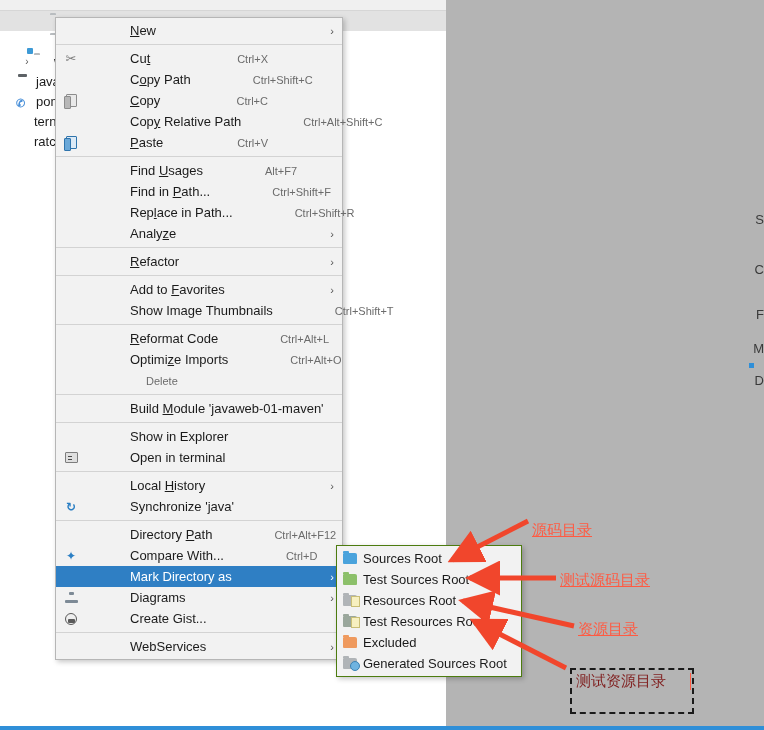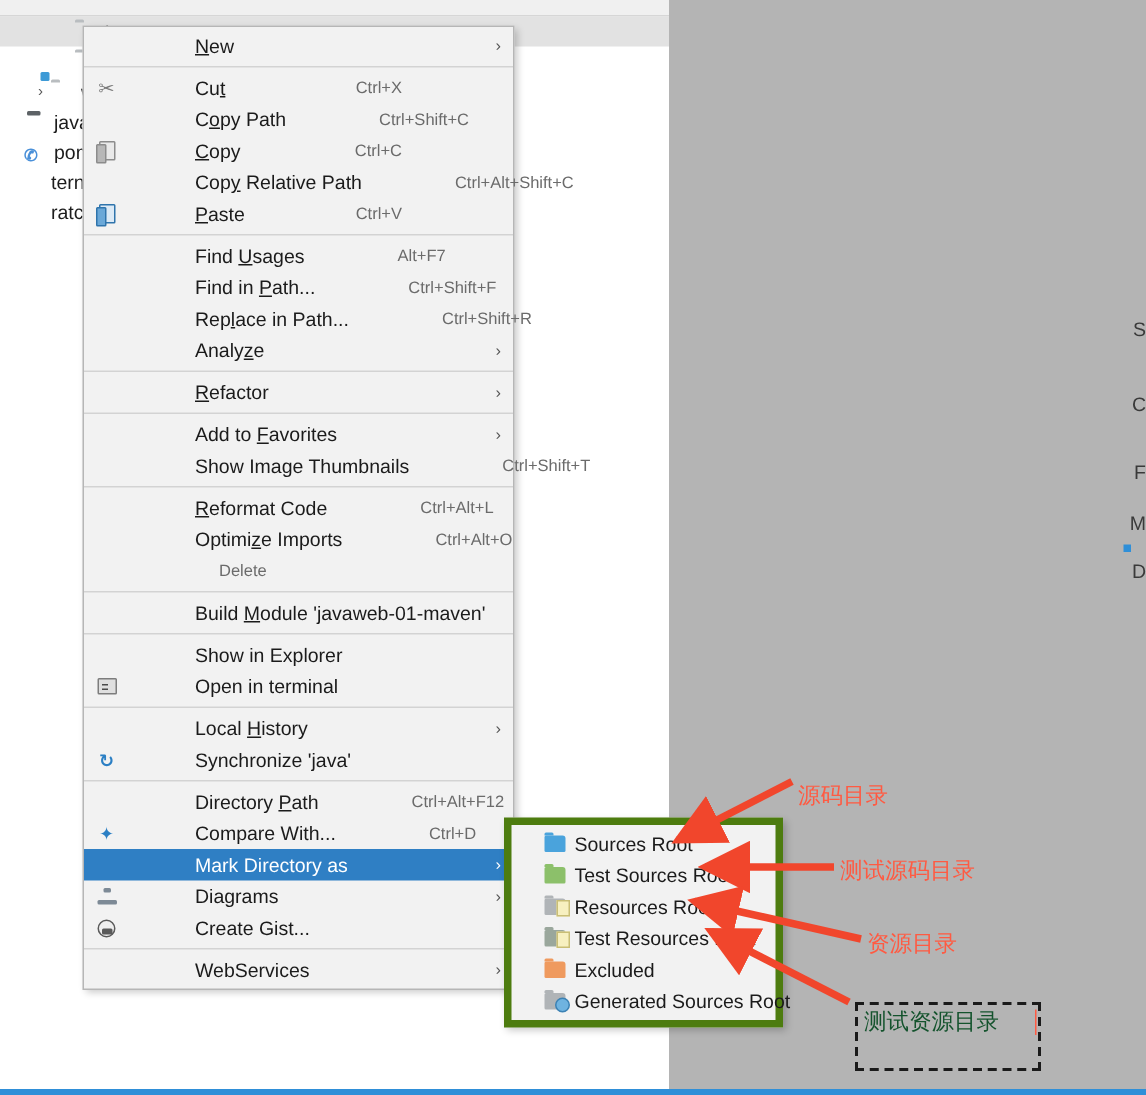--- a/index.html
+++ b/index.html
@@ -139,23 +139,23 @@
     border: 1.5px solid #5a5a5a; position: relative; background: #efefef;
   }
   .ic-gist::after {
     content: ""; position: absolute; left: 2px; top: 5px;
     width: 7px; height: 4px; background: #5a5a5a; border-radius: 1px;
   }
 
   
   #submenu {
     position: absolute; left: 336px; top: 545px; width: 186px;
-    background: #f2f2f2; border: 5px solid #4d7c0f;
+    background: #f2f2f2; border: 1px solid #4d7c0f;
     box-shadow: 2px 2px 5px rgba(0,0,0,0.22);
-    padding: 2px 16px; z-index: 40;
+    padding: 2px 0; z-index: 40;
   }
   .sub-item {
     display: flex; align-items: center; height: 21px; padding: 0 8px 0 6px;
     font-size: 13px; color: #1b1b1b; white-space: nowrap;
   }
   .sub-ico { width: 20px; flex: 0 0 20px; display: flex; align-items: center; }
   .sf {
     width: 14px; height: 11px; border-radius: 1px 2px 1px 1px;
     position: relative;
   }
@@ -176,29 +176,29 @@
   }
   .sf-gear::after {
     content: ""; position: absolute; right: -3px; bottom: -2px;
     width: 8px; height: 8px; background: #6fb3e0; border-radius: 50%;
     border: 1px solid #3c82b4;
   }
 
   
   .anno-text {
     position: absolute; color: #ff5a42; font-size: 15px;
-    font-family: "DejaVu Sans", sans-serif; white-space: nowrap; z-index: 50;
+    font-family: "DejaVu Sans", sans-serif; white-space: nowrap; z-index: 50; text-decoration: underline;
   }
   #anno-box {
     position: absolute; left: 570px; top: 668px; width: 124px; height: 46px;
     border: 2px dashed #1a1a1a; z-index: 45;
   }
   #anno-box-text {
     position: absolute; left: 4px; top: 2px;
-    color: #14532d; font-size: 15px;
+    color: #7f1d1d; font-size: 15px;
     font-family: "DejaVu Sans", sans-serif; white-space: nowrap;
   }
   #anno-caret {
     position: absolute; left: 118px; top: 3px; width: 1px; height: 17px;
     background: #ff5a42;
   }
   #arrows-svg {
     position: absolute; left: 0; top: 0; width: 764px; height: 730px;
     z-index: 48; pointer-events: none;
   }

